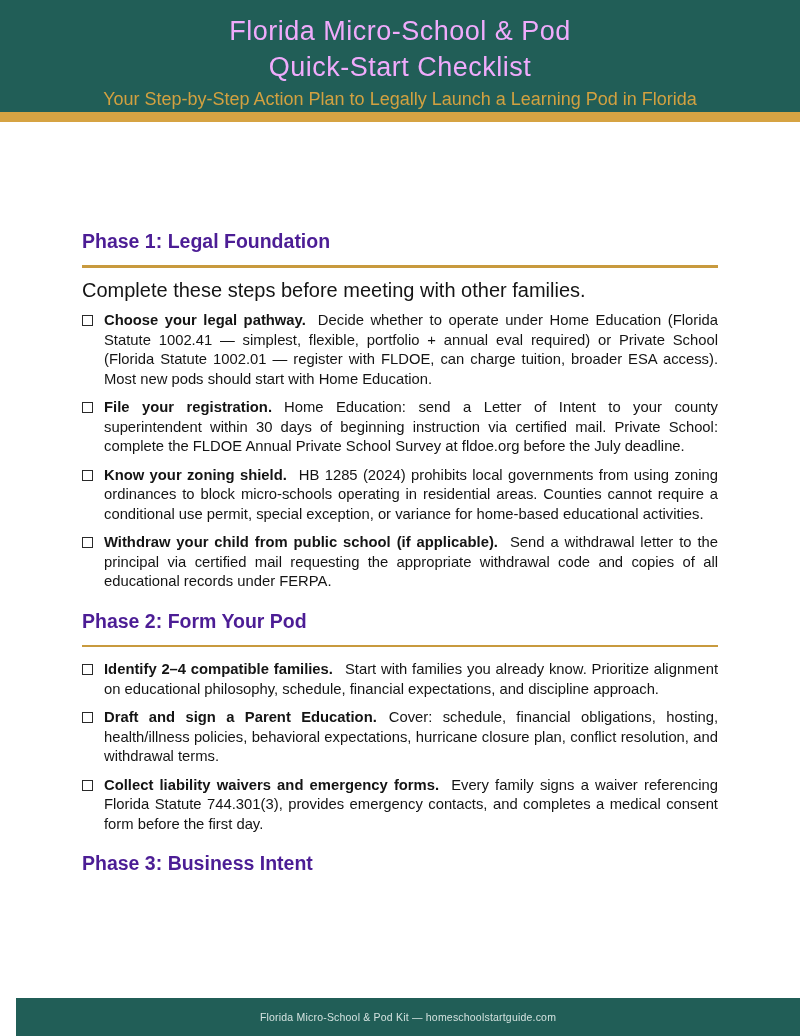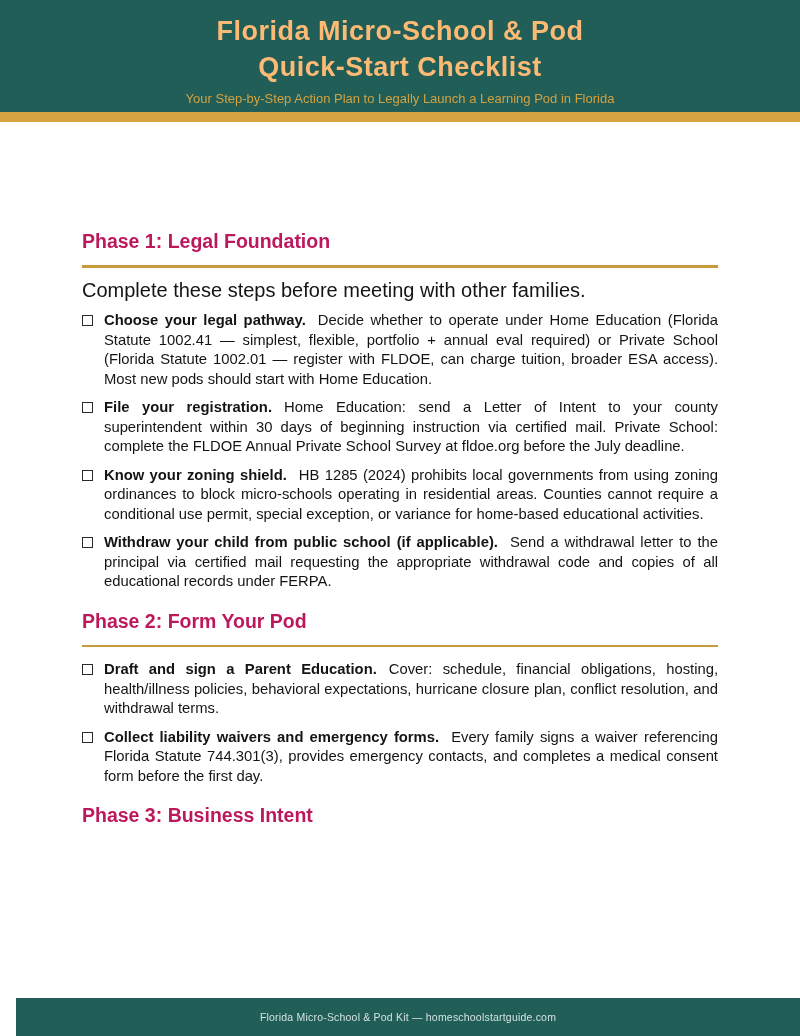--- a/index.html
+++ b/index.html
@@ -14,43 +14,43 @@
     overflow: hidden;
   }
   
   .banner {
     background: #215E57;
     height: 112px;
     text-align: center;
     padding-top: 13px;
   }
   .banner .title-line {
-    color: #fdba74;
-    font-weight: 700;
+    color: #f0abfc;
+    font-weight: 400;
     font-size: 27px;
     line-height: 36px;
     letter-spacing: 0.5px;
   }
   .banner .subtitle {
     color: #D2A140;
-    font-size: 13px;
+    font-size: 18px;
     line-height: 18px;
     margin-top: 5px;
   }
   .gold-bar {
     height: 10px;
     background: #D6A343;
   }
   
   .content {
     padding: 0 82px;
     color: #141414;
   }
   .phase-heading {
-    color: #be185d;
+    color: #4c1d95;
     font-weight: 700;
     font-size: 19.5px;
     line-height: 26px;
   }
   .phase-heading.first { margin-top: 106px; }
   .phase-heading.later { margin-top: 16px; }
   .rule {
     height: 2.5px;
     background: #C89A3E;
     margin-top: 11px;
@@ -133,20 +133,24 @@
         <p class="item-text"><strong>Withdraw your child from public school (if applicable).</strong><span>Send a withdrawal letter to the principal via certified mail requesting the appropriate withdrawal code and copies of all educational records under FERPA.</span></p>
       </div>
     </div>
 
     <h2 class="phase-heading later">Phase 2: Form Your Pod</h2>
     <div class="rule"></div>
 
     <div class="items" style="margin-top:13px">
       <div class="item">
         <span class="checkbox"></span>
+        <p class="item-text"><strong>Identify 2–4 compatible families.</strong><span>Start with families you already know. Prioritize alignment on educational philosophy, schedule, financial expectations, and discipline approach.</span></p>
+      </div>
+      <div class="item">
+        <span class="checkbox"></span>
         <p class="item-text"><strong>Draft and sign a Parent Education.</strong><span>Cover: schedule, financial obligations, hosting, health/illness policies, behavioral expectations, hurricane closure plan, conflict resolution, and withdrawal terms.</span></p>
       </div>
       <div class="item">
         <span class="checkbox"></span>
         <p class="item-text"><strong>Collect liability waivers and emergency forms.</strong><span>Every family signs a waiver referencing Florida Statute 744.301(3), provides emergency contacts, and completes a medical consent form before the first day.</span></p>
       </div>
     </div>
 
     <h2 class="phase-heading later">Phase 3: Business Intent</h2>
 

